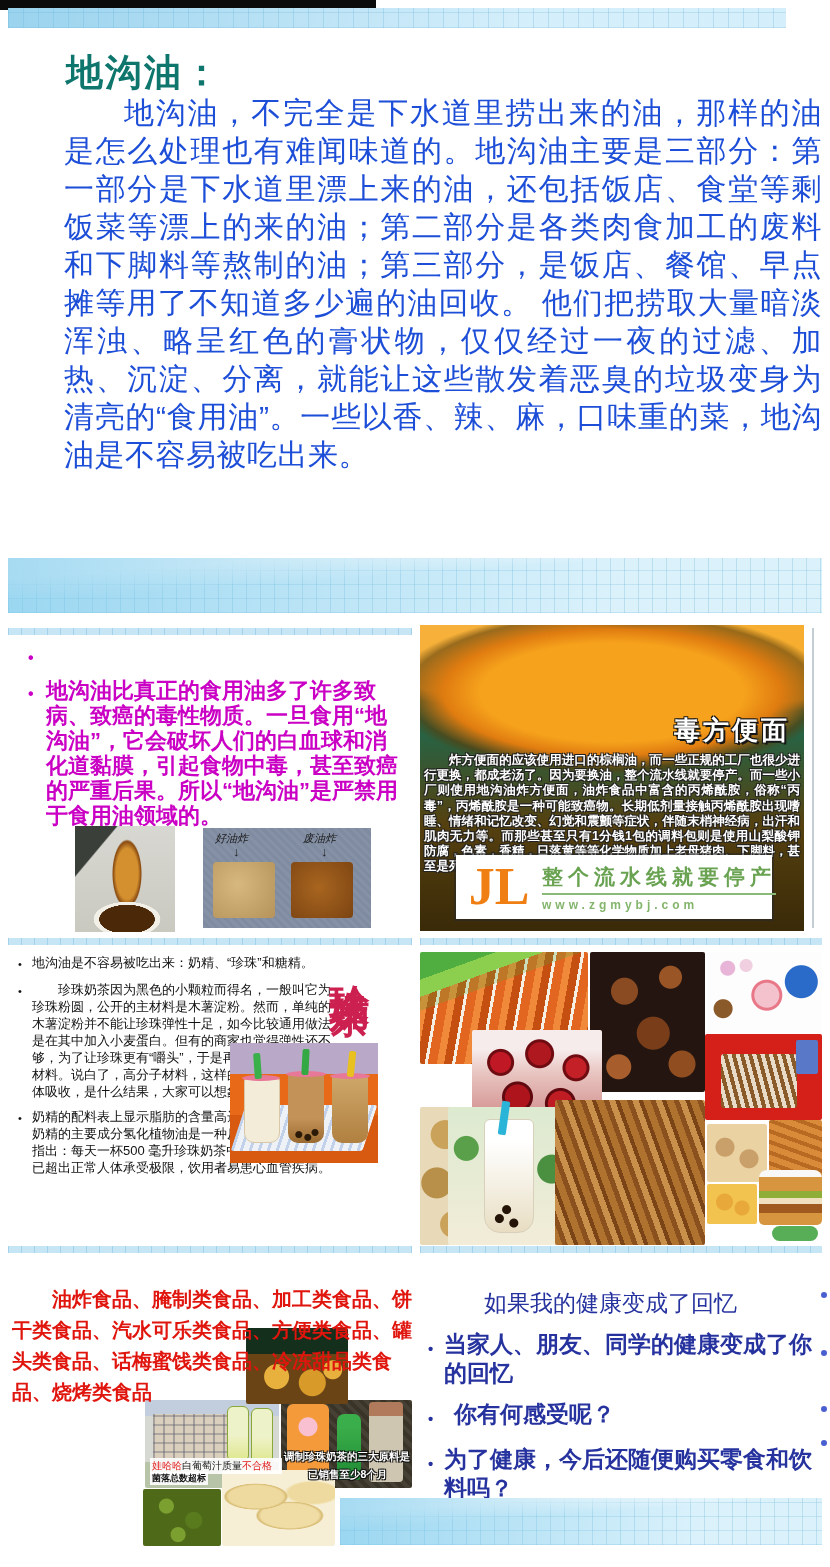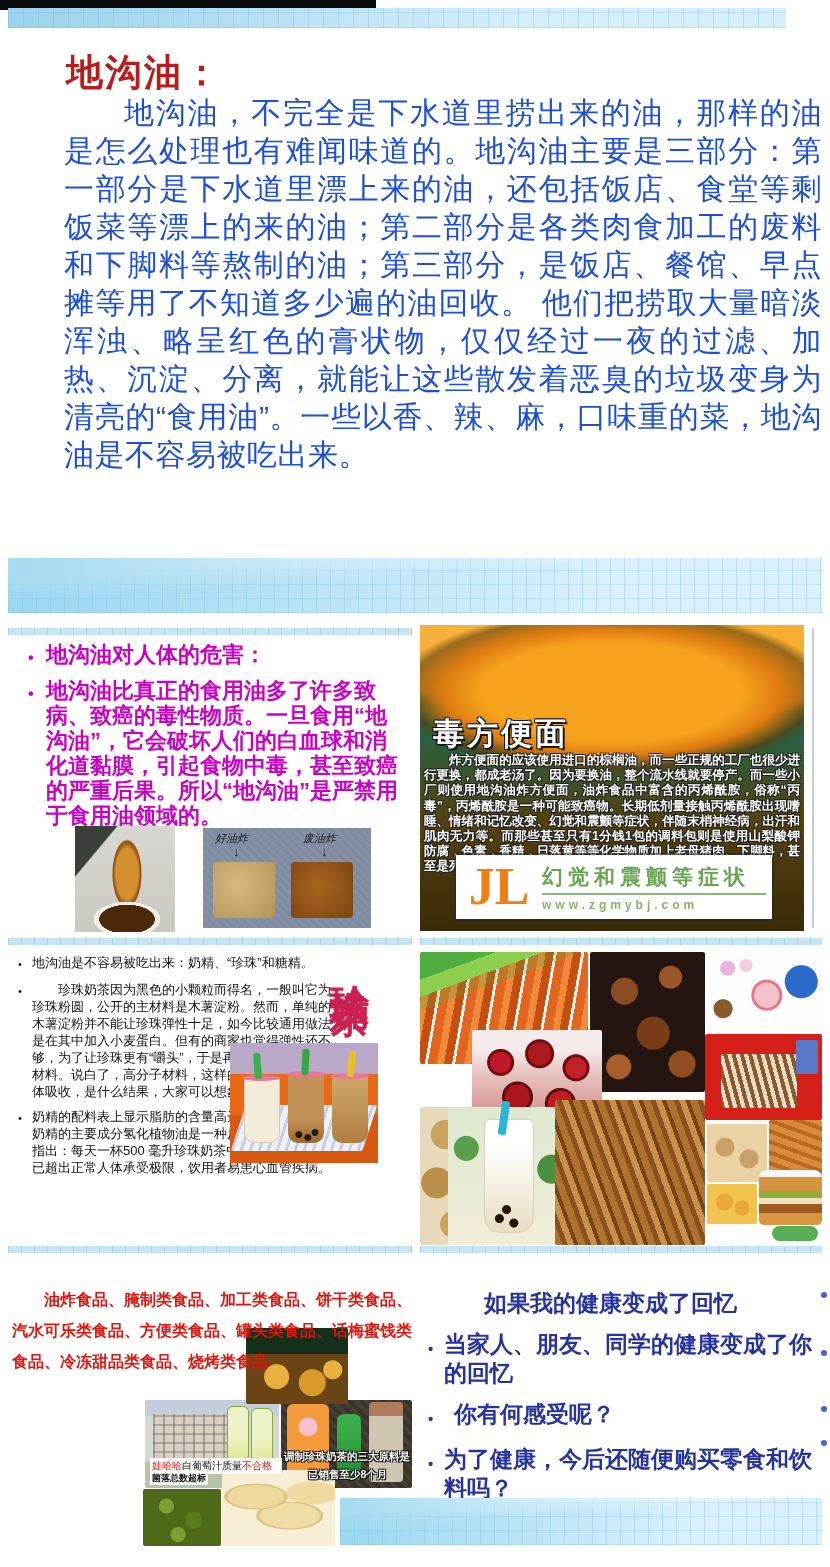--- a/index.html
+++ b/index.html
@@ -23,21 +23,21 @@
       repeating-linear-gradient(90deg, rgba(100,175,212,.30) 0 1px, transparent 1px 14px),
       repeating-linear-gradient(0deg, rgba(100,175,212,.25) 0 1px, transparent 1px 14px);
   }
   .strip{
     height:7px;background-color:#c6e6f5;
     background-image:repeating-linear-gradient(90deg, rgba(120,185,220,.45) 0 1px, transparent 1px 13px);
   }
   .topbar{background:#0b0b0b;}
 
   
-  .s1-title{left:66px;top:48px;font-size:37px;font-weight:bold;color:#b91c1c;letter-spacing:2px;}
+  .s1-title{left:66px;top:48px;font-size:37px;font-weight:bold;color:#0f766e;letter-spacing:2px;}
   .s1-body{left:64px;top:94px;width:758px;font-size:30px;font-weight:normal;color:#1d4ed8;
            line-height:38px;text-indent:2em;letter-spacing:.5px;text-align:justify;}
 
   
   .s2-bullets{left:28px;top:642px;width:372px;color:#ca00c4;font-weight:bold;font-size:22px;line-height:25px;}
   .bullet-row{display:flex;margin-bottom:8px;}
   .bullet-mark{flex:0 0 18px;font-size:16px;padding-top:3px;}
   
   .duck{left:75px;top:826px;width:100px;height:106px;background:
       radial-gradient(ellipse 46px 24px at 52% 88%, #4a2808 0 60%, #f2efe6 61% 72%, transparent 73%),
@@ -52,22 +52,22 @@
   .tofu .bad{left:88px;background:radial-gradient(circle at 45% 45%, #a8651f, #7c4412);}
   .tofu .lab{position:absolute;top:3px;font-size:11px;color:#1c1c1c;font-style:italic;white-space:nowrap;}
   .tofu .arr{position:absolute;top:16px;font-size:13px;color:#1c1c1c;}
 
   
   .noodle{left:420px;top:625px;width:384px;height:306px;overflow:hidden;background:
       radial-gradient(ellipse 240px 90px at 50% 22%, #f6a21c 0 55%, #e07c10 70%, rgba(90,60,10,.6) 85%, transparent 92%),
       radial-gradient(ellipse 200px 70px at 20% 10%, #f7b13a 0 60%, transparent 75%),
       radial-gradient(ellipse 200px 70px at 85% 12%, #f7ae30 0 60%, transparent 75%),
       linear-gradient(#1f6a4e 0 30%, #55400f 65%, #3a2a08 100%);}
-  .noodle-title{position:absolute;left:0;right:14px;top:88px;text-align:left;font-size:31px;font-weight:bold;
-      color:#fff;letter-spacing:3px;text-shadow:2px 2px 0 #161616,-1px -1px 0 #161616,1px -1px 0 #161616,-1px 1px 0 #161616;padding-left:13px;}
+  .noodle-title{position:absolute;left:0;right:14px;top:88px;text-align:right;font-size:26px;font-weight:bold;
+      color:#fff;letter-spacing:3px;text-shadow:2px 2px 0 #161616,-1px -1px 0 #161616,1px -1px 0 #161616,-1px 1px 0 #161616;}
   .noodle-body{position:absolute;left:4px;top:128px;width:376px;font-size:12.5px;font-weight:bold;color:#fff;
       line-height:15.2px;text-align:justify;text-indent:2em;
       text-shadow:1px 1px 0 #222,-1px -1px 0 #222,1px -1px 0 #222,-1px 1px 0 #222;}
   .wm-box{position:absolute;left:36px;top:230px;width:316px;height:64px;background:#fff;
       box-shadow:0 0 0 2px rgba(40,40,40,.55);display:flex;align-items:center;}
   .wm-jl{flex:0 0 86px;text-align:center;font-family:"Liberation Serif","DejaVu Serif",serif;
       font-size:52px;font-weight:bold;color:#f07f13;line-height:60px;}
   .wm-right{flex:1;padding-right:6px;}
   .wm-name{font-size:21px;font-weight:bold;color:#69a351;letter-spacing:5px;border-bottom:2px solid #8ab977;
       padding-bottom:2px;white-space:nowrap;}
@@ -158,21 +158,21 @@
   .t-chips{left:287px;top:232px;width:50px;height:40px;background:
       radial-gradient(circle at 35% 45%, #e8a83a 0 8px, transparent 9px),
       radial-gradient(circle at 70% 60%, #e8a83a 0 7px, transparent 8px),#f2c34e;}
   .t-burger{left:339px;top:218px;width:63px;height:55px;background:
       linear-gradient(#f8f8f8 0 12%, #d89540 12% 38%, #8fae38 38% 50%, #f0e0c0 50% 62%, #a05a20 62% 78%, #d89540 78% 100%);
       border-radius:8px 8px 5px 5px;}
   .t-wmgreen{left:352px;top:274px;width:46px;height:15px;background:#3aa03a;border-radius:8px;opacity:.85;}
 
   
   .s4-ltitle{left:30px;top:1258px;width:372px;text-align:center;font-size:21px;font-weight:bold;color:#2431c8;}
-  .s4-list{left:12px;top:1284px;width:402px;font-size:16px;font-weight:bold;color:#e0150d;
+  .s4-list{left:12px;top:1284px;width:402px;font-size:20px;font-weight:bold;color:#e0150d;
       line-height:31px;text-indent:2em;z-index:2;}
   .t-hotpot{left:246px;top:1328px;width:102px;height:76px;z-index:1;background:
       linear-gradient(#14301c 0 34%, transparent 34%),
       radial-gradient(circle at 30% 64%, #e8b03c 0 12px, transparent 13px),
       radial-gradient(circle at 65% 72%, #d89a28 0 13px, transparent 14px),
       radial-gradient(circle at 85% 55%, #e8b03c 0 9px, transparent 10px),#6a4414;}
   .t-plastic{left:5px;top:1402px;width:138px;height:143px;background:
       radial-gradient(circle at 55% 14%, #7a1020 0 17px, transparent 18px),
       linear-gradient(200deg, rgba(40,60,130,.0) 0 30%, #1b3f9a 55%, #122a68 100%),#10162e;}
   .t-plastic .packet{position:absolute;left:4px;top:4px;width:30px;height:42px;background:#f2f2ee;
@@ -216,21 +216,21 @@
       text-shadow:1px 1px 0 #111,-1px -1px 0 #111,1px -1px 0 #111,-1px 1px 0 #111;}
   .t-pickle{left:143px;top:1489px;width:78px;height:57px;background:
       radial-gradient(circle at 30% 30%, #7ba030 0 7px, transparent 8px),
       radial-gradient(circle at 65% 55%, #5a7a1e 0 8px, transparent 9px),
       radial-gradient(circle at 45% 80%, #7ba030 0 7px, transparent 8px),#4e6a18;}
   .t-bread{left:222px;top:1470px;width:113px;height:76px;background:
       radial-gradient(ellipse 34px 14px at 30% 35%, #eeda9e 0 80%, #d8bc74 90%, transparent 95%),
       radial-gradient(ellipse 36px 15px at 60% 60%, #f0dda6 0 80%, #d8bc74 90%, transparent 95%),
       radial-gradient(ellipse 30px 13px at 80% 30%, #eeda9e 0 80%, transparent 95%),#f7efd5;}
 
-  .s4-rtitle{left:440px;top:1288px;width:380px;padding-left:44px;font-size:23px;font-weight:bold;color:#26329e;box-sizing:border-box;}
+  .s4-rtitle{left:440px;top:1288px;width:380px;padding-left:44px;font-size:23px;font-weight:normal;color:#26329e;box-sizing:border-box;}
   .s4-rbullets{left:428px;top:1330px;width:392px;font-size:23px;font-weight:bold;color:#26329e;line-height:29px;}
   .s4-rbullets .row{margin-bottom:12px;display:flex;}
   .s4-rbullets .bullet-mark{flex:0 0 16px;font-size:15px;padding-top:4px;}
   .s4-rbullets .row.sp .bullet-mark{flex:0 0 26px;}
   .edge-dot{width:6px;height:6px;border-radius:50%;background:#4a5fd0;}
 
   .caption-layer{z-index:3;}
 </style>
 </head>
 <body>
@@ -241,21 +241,20 @@
   <div class="abs band" style="left:8px;top:8px;width:778px;height:20px;"></div>
 
   <div class="abs s1-title">地沟油：</div>
   <div class="abs s1-body">地沟油，不完全是下水道里捞出来的油，那样的油是怎么处理也有难闻味道的。地沟油主要是三部分：第一部分是下水道里漂上来的油，还包括饭店、食堂等剩饭菜等漂上的来的油；第二部分是各类肉食加工的废料和下脚料等熬制的油；第三部分，是饭店、餐馆、早点摊等用了不知道多少遍的油回收。 他们把捞取大量暗淡浑浊、略呈红色的膏状物，仅仅经过一夜的过滤、加热、沉淀、分离，就能让这些散发着恶臭的垃圾变身为清亮的“食用油”。一些以香、辣、麻，口味重的菜，地沟油是不容易被吃出来。</div>
   <div class="abs band-fade" style="left:8px;top:558px;width:814px;height:55px;"></div>
 
   <div class="abs strip" style="left:8px;top:628px;width:404px;"></div>
   <div class="abs s2-bullets">
     <div class="bullet-row">
       <span class="bullet-mark">•</span>
-      <span>地沟油对人体的危害：</span>
     </div>
     <div class="bullet-row">
       <span class="bullet-mark">•</span>
       <span>地沟油比真正的食用油多了许多致病、致癌的毒性物质。一旦食用“地沟油”，它会破坏人们的白血球和消化道黏膜，引起食物中毒，甚至致癌的严重后果。所以“地沟油”是严禁用于食用油领域的。</span>
     </div>
   </div>
   <div class="abs duck"></div>
   <div class="abs tofu">
     <span class="lab" style="left:12px;">好油炸</span>
     <span class="arr" style="left:30px;">↓</span>
@@ -265,21 +264,21 @@
     <span class="sq bad"></span>
   </div>
   <div class="abs strip" style="left:8px;top:938px;width:404px;"></div>
 
   <div class="abs noodle">
     <div class="noodle-title">毒方便面</div>
     <div class="noodle-body">炸方便面的应该使用进口的棕榈油，而一些正规的工厂也很少进行更换，都成老汤了。因为要换油，整个流水线就要停产。而一些小厂则使用地沟油炸方便面，油炸食品中富含的丙烯酰胺，俗称“丙毒”，丙烯酰胺是一种可能致癌物。长期低剂量接触丙烯酰胺出现嗜睡、情绪和记忆改变、幻觉和震颤等症状，伴随末梢神经病，出汗和肌肉无力等。而那些甚至只有1分钱1包的调料包则是使用山梨酸钾防腐，色素，香精，日落黄等等化学物质加上老母猪肉、下脚料，甚至是死猪来熬油，使用腐 这些腐烂体里</div>
     <div class="wm-box">
       <div class="wm-jl">JL</div>
       <div class="wm-right">
-        <div class="wm-name">幻觉和震颤等症状</div>
+        <div class="wm-name">整个流水线就要停产</div>
         <div class="wm-url">www.zgmybj.com</div>
       </div>
     </div>
   </div>
   <div class="abs vline"></div>
   <div class="abs strip" style="left:420px;top:938px;width:402px;"></div>
 
   <div class="abs s3-text">
     <div class="bullet-row">
       <span class="bullet-mark">•</span>

